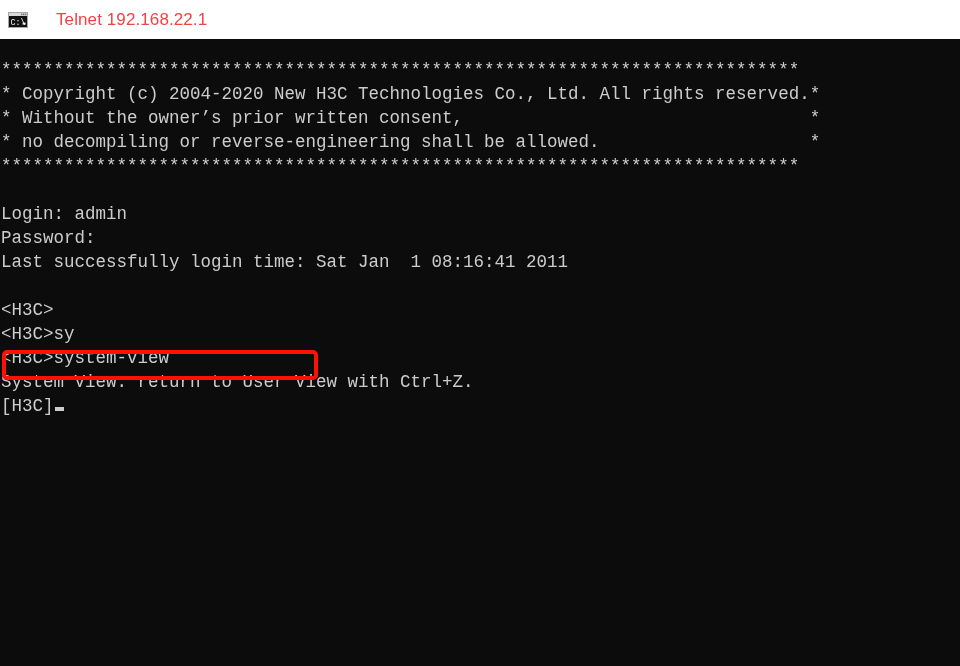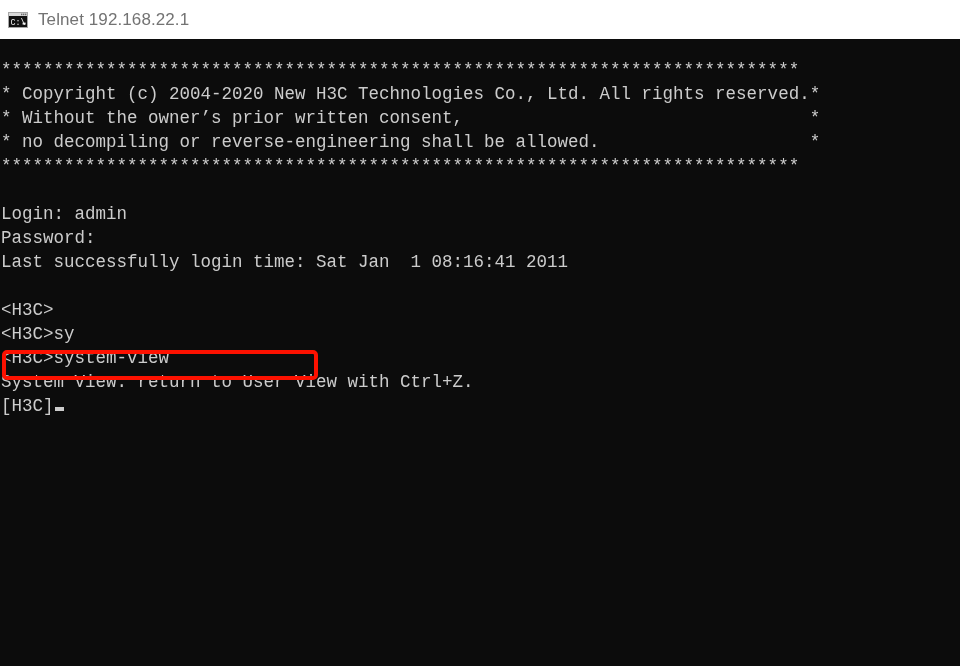--- a/index.html
+++ b/index.html
@@ -37,22 +37,22 @@
   #console-icon {
     width: 22px;
     height: 22px;
     flex: 0 0 auto;
     position: relative;
     display: block;
   }
   #title-text {
     font-family: "Liberation Sans", sans-serif;
     font-size: 17px;
-    color: #737373;
-    margin-left: 9px;
+    color: #ef4444;
+    margin-left: 27px;
     letter-spacing: 0.1px;
     white-space: nowrap;
   }
 
   
   #terminal {
     position: absolute;
     left: 0;
     top: 39px;
     width: 960px;

